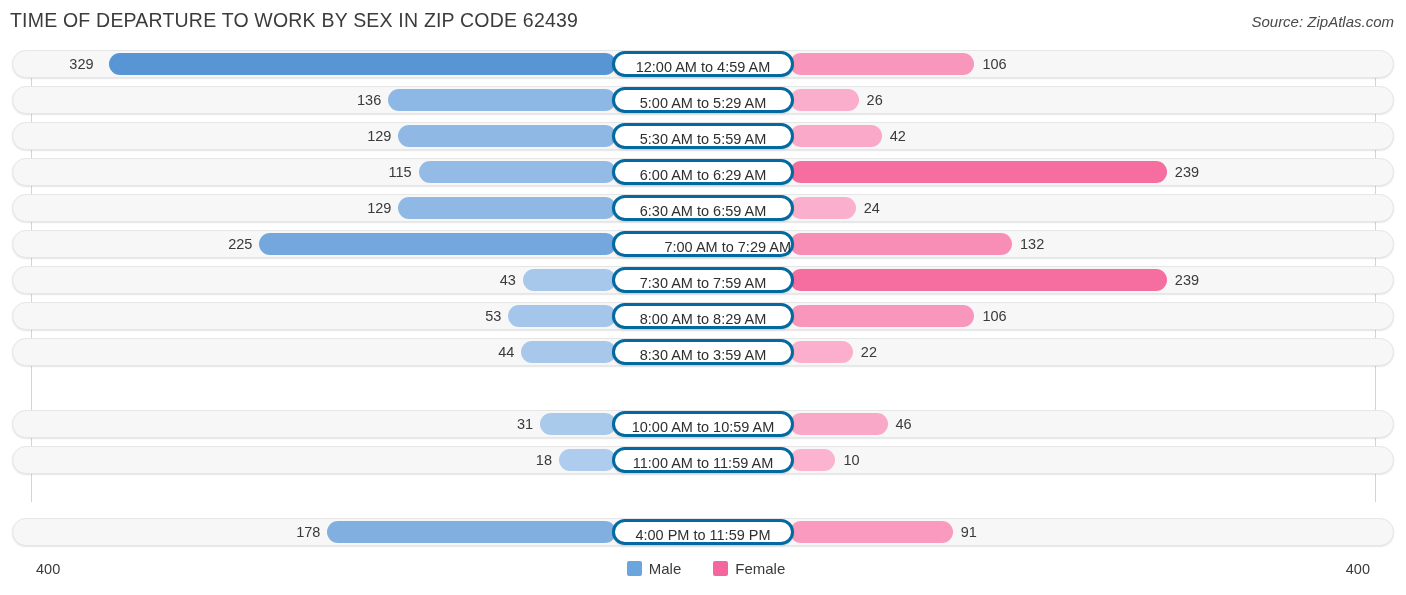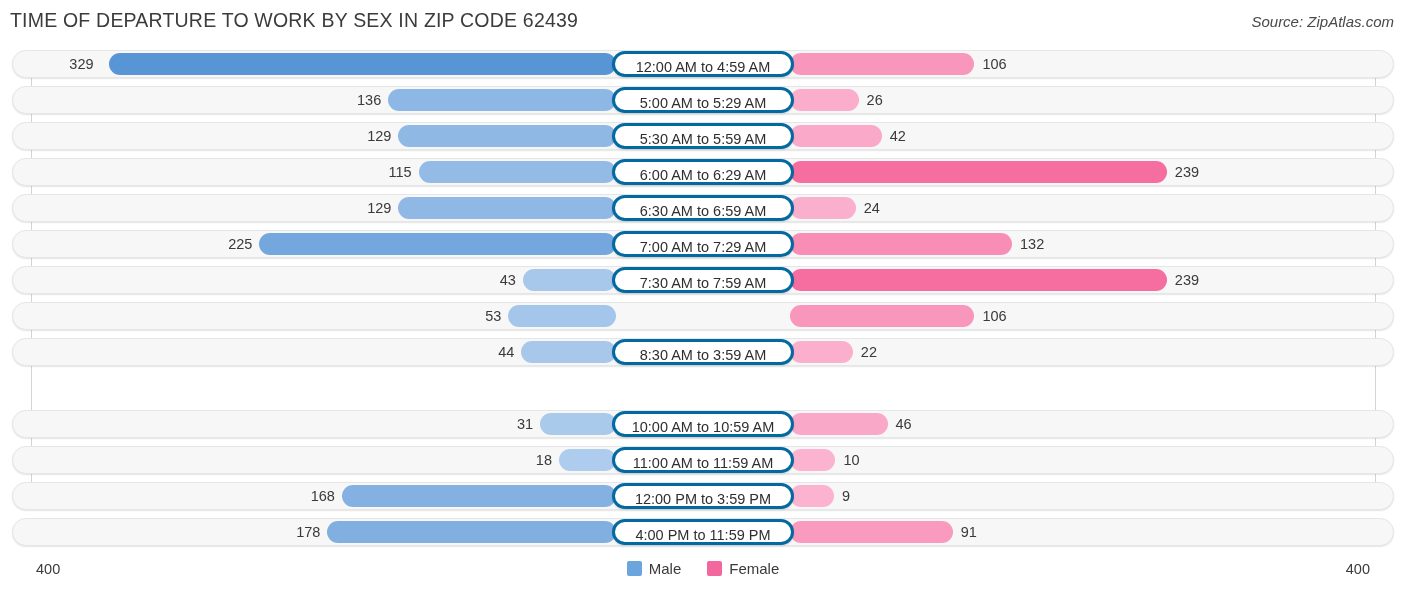--- a/index.html
+++ b/index.html
@@ -126,20 +126,21 @@
     justify-content: center;
     align-items: center;
     gap: 26px;
   }
   .legend-item {
     display: flex;
     align-items: center;
     gap: 7px;
     font-size: 15px;
     color: #3a3a3a;
+    margin-left: 6px;
   }
   .swatch {
     width: 15px; height: 15px;
     border-radius: 2px;
     display: inline-block;
   }
 </style>
 </head>
 <body>
 
@@ -192,36 +193,37 @@
         <div class="val male-out" style="right: 1002.66px; left: 338.337px; width: 41px;">129</div>
         <div class="val female-out" style="left: 851.728px;">24</div>
         <div class="pill" style="left: 600px; width: 182px;">6:30 AM to 6:59 AM</div>
       </div>
       <div class="row" style="top: 180px;">
         <div class="track"></div>
         <div class="bar male" style="left: 247.425px; width: 356.575px; background: rgb(116, 167, 221);"></div>
         <div class="bar female" style="left: 778px; width: 222.004px; background: rgb(248, 142, 182);"></div>
         <div class="val male-out" style="right: 1141.58px; left: 199.425px; width: 41px; text-align: right;">225</div>
         <div class="val female-out" style="left: 1008px;">132</div>
-        <div class="pill" style="left: 600px; width: 182px;">7:00 AM to 7:29 AM</div>
+        <div class="pill" style="left: 600px; width: 182px; text-align: right;">7:00 AM to 7:29 AM</div>
       </div>
       <div class="row" style="top: 216px;">
         <div class="track"></div>
         <div class="bar male" style="left: 510.779px; width: 93.221px; background: rgb(167, 199, 235);"></div>
         <div class="bar female" style="left: 778px; width: 376.833px; background: rgb(246, 109, 160);"></div>
         <div class="val male-out" style="right: 878.221px; left: 462.779px; width: 41px;">43</div>
         <div class="val female-out" style="left: 1162.83px;">239</div>
         <div class="pill" style="left: 600px; width: 182px;">7:30 AM to 7:59 AM</div>
       </div>
       <div class="row" style="top: 252px;">
         <div class="track"></div>
         <div class="bar male" style="left: 496.309px; width: 107.691px; background: rgb(164, 198, 234);"></div>
         <div class="bar female" style="left: 778px; width: 184.382px; background: rgb(249, 150, 187);"></div>
         <div class="val male-out" style="right: 892.691px; left: 448.309px; width: 41px;">53</div>
         <div class="val female-out" style="left: 970.382px;">106</div>
+        <div class="pill" style="left: 600px; width: 182px;">8:00 AM to 8:29 AM</div>
       </div>
       <div class="row" style="top: 288px;">
         <div class="track"></div>
         <div class="bar male" style="left: 509.332px; width: 94.668px; background: rgb(167, 199, 235);"></div>
         <div class="bar female" style="left: 778px; width: 62.834px; background: rgb(251, 175, 205);"></div>
         <div class="val male-out" style="right: 879.668px; left: 461.332px; width: 41px;">44</div>
         <div class="val female-out" style="left: 848.834px;">22</div>
         <div class="pill" style="left: 600px; width: 182px;">8:30 AM to 3:59 AM</div>
       </div>
       <div class="row" style="top: 360px;">
@@ -232,28 +234,20 @@
         <div class="val female-out" style="left: 883.562px;">46</div>
         <div class="pill" style="left: 600px; width: 182px;">10:00 AM to 10:59 AM</div>
       </div>
       <div class="row" style="top: 396px;">
         <div class="track"></div>
         <div class="bar male" style="left: 546.954px; width: 57.046px; background: rgb(174, 204, 237);"></div>
         <div class="bar female" style="left: 778px; width: 45.47px; background: rgb(251, 179, 207);"></div>
         <div class="val male-out" style="right: 842.046px; left: 498.954px; width: 41px;">18</div>
         <div class="val female-out" style="left: 831.47px;">10</div>
         <div class="pill" style="left: 600px; width: 182px;">11:00 AM to 11:59 AM</div>
-      </div>
-      <div class="row" style="top: 432px;">
-        <div class="track"></div>
-        <div class="bar male" style="left: 329.904px; width: 274.096px; background: rgb(132, 177, 225);"></div>
-        <div class="bar female" style="left: 778px; width: 44.023px; background: rgb(251, 179, 207);"></div>
-        <div class="val male-out" style="right: 1059.1px; left: 281.904px; width: 41px;">168</div>
-        <div class="val female-out" style="left: 830.023px;">9</div>
-        <div class="pill" style="left: 600px; width: 182px;">12:00 PM to 3:59 PM</div>
       </div>
       <div class="row" style="top: 468px;">
         <div class="track"></div>
         <div class="bar male" style="left: 315.434px; width: 288.566px; background: rgb(129, 176, 224);"></div>
         <div class="bar female" style="left: 778px; width: 162.677px; background: rgb(249, 154, 190);"></div>
         <div class="val male-out" style="right: 1073.57px; left: 267.434px; width: 41px;">178</div>
         <div class="val female-out" style="left: 948.677px;">91</div>
         <div class="pill" style="left: 600px; width: 182px;">4:00 PM to 11:59 PM</div>
       </div>
     </div>

